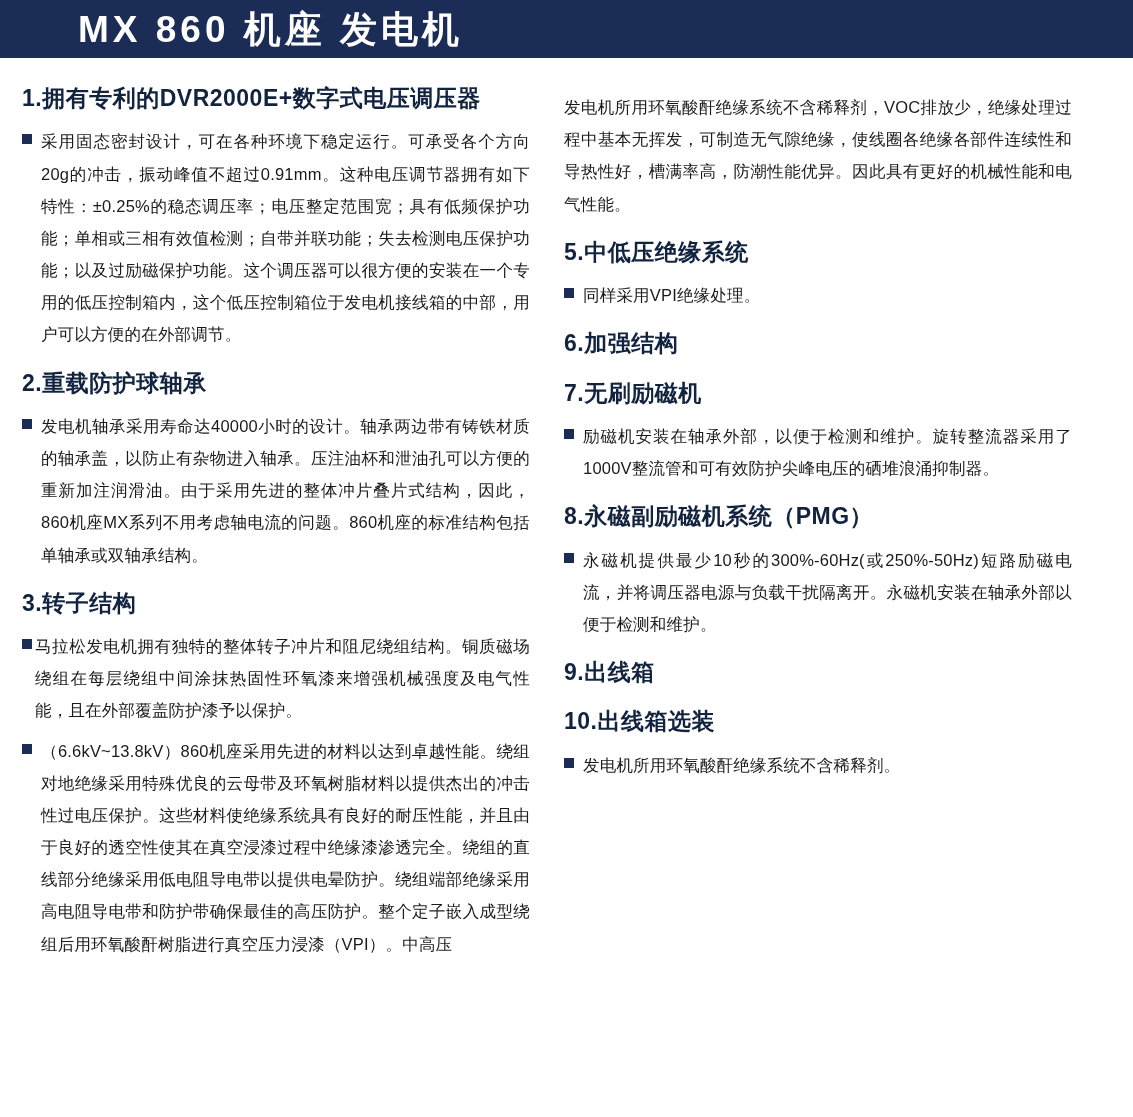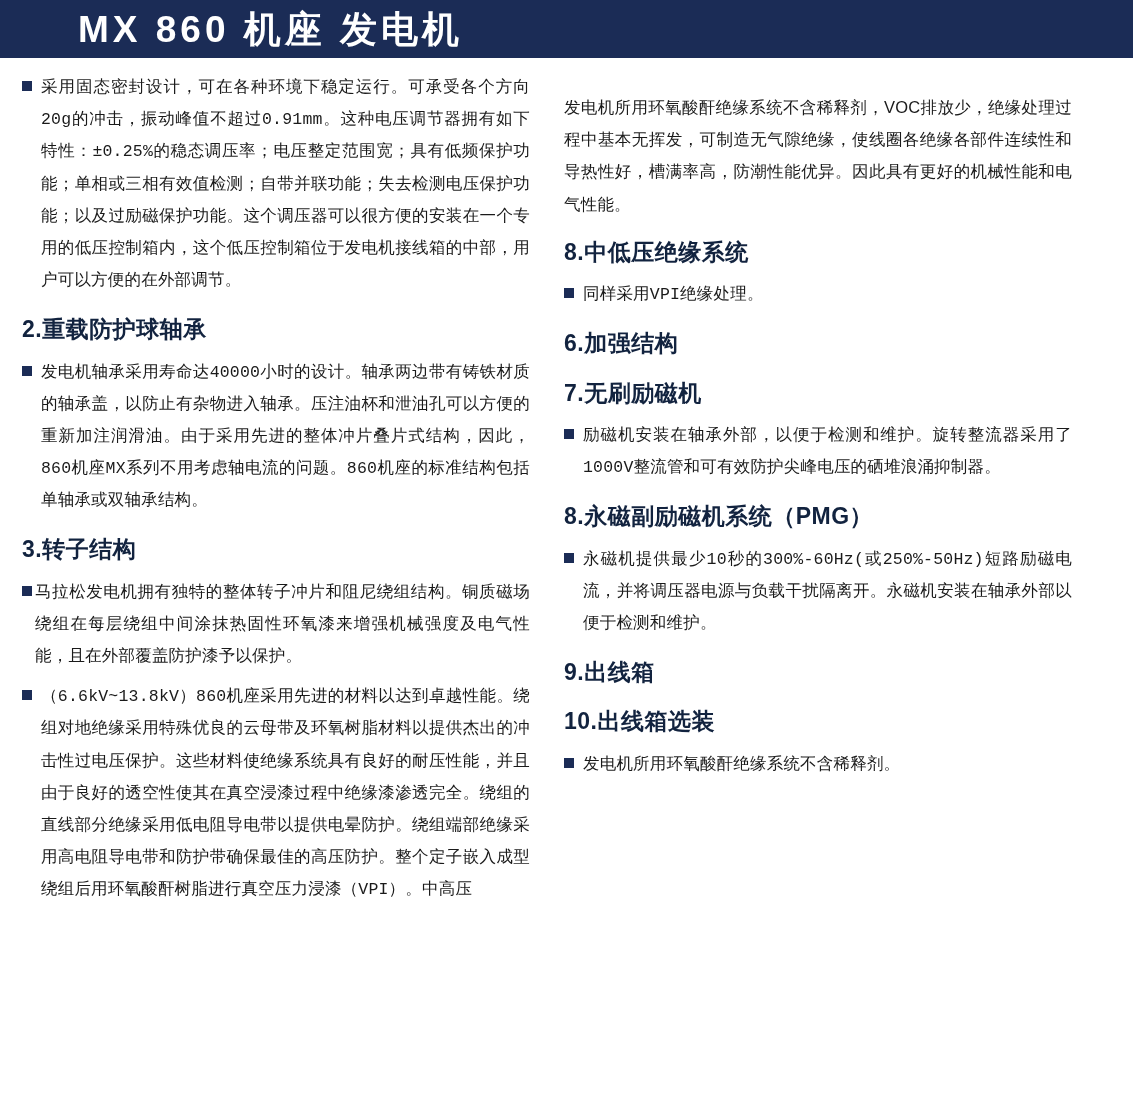--- a/index.html
+++ b/index.html
@@ -56,21 +56,20 @@
     line-height: 1.45;
     letter-spacing: 0.5px;
   }
   h2.section-title.first {
     margin-top: 10px;
   }
   .bullet-row {
     display: flex;
     align-items: flex-start;
     margin: 0 0 8px 0;
-    font-family: Liberation Mono, monospace;
   }
   .bullet-mark {
     flex: 0 0 auto;
     width: 10px;
     height: 10px;
     background: #1b2c56;
     margin-top: 9px;
     margin-right: 9px;
   }
   .bullet-mark.tight {
@@ -101,20 +100,21 @@
 <div class="page">
 
   <div class="header">
     <div class="header-title">MX 860 机座  发电机</div>
   </div>
 
   <div class="columns">
 
     <div class="col">
 
+      <h2 class="section-title first">1.拥有专利的DVR2000E+数字式电压调压器</h2>
       <div class="bullet-row">
         <span class="bullet-mark"></span>
         <span class="bullet-text">采用固态密封设计，可在各种环境下稳定运行。可承受各个方向20g的冲击，振动峰值不超过0.91mm。这种电压调节器拥有如下特性：±0.25%的稳态调压率；电压整定范围宽；具有低频保护功能；单相或三相有效值检测；自带并联功能；失去检测电压保护功能；以及过励磁保护功能。这个调压器可以很方便的安装在一个专用的低压控制箱内，这个低压控制箱位于发电机接线箱的中部，用户可以方便的在外部调节。</span>
       </div>
 
       <h2 class="section-title">2.重载防护球轴承</h2>
       <div class="bullet-row">
         <span class="bullet-mark"></span>
         <span class="bullet-text">发电机轴承采用寿命达40000小时的设计。轴承两边带有铸铁材质的轴承盖，以防止有杂物进入轴承。压注油杯和泄油孔可以方便的重新加注润滑油。由于采用先进的整体冲片叠片式结构，因此，860机座MX系列不用考虑轴电流的问题。860机座的标准结构包括单轴承或双轴承结构。</span>
       </div>
@@ -129,21 +129,21 @@
         <span class="bullet-mark"></span>
         <span class="bullet-text">（6.6kV~13.8kV）860机座采用先进的材料以达到卓越性能。绕组对地绝缘采用特殊优良的云母带及环氧树脂材料以提供杰出的冲击性过电压保护。这些材料使绝缘系统具有良好的耐压性能，并且由于良好的透空性使其在真空浸漆过程中绝缘漆渗透完全。绕组的直线部分绝缘采用低电阻导电带以提供电晕防护。绕组端部绝缘采用高电阻导电带和防护带确保最佳的高压防护。整个定子嵌入成型绕组后用环氧酸酐树脂进行真空压力浸漆（VPI）。中高压</span>
       </div>
 
     </div>
 
     <div class="col">
 
       <p class="para-text right-lead">发电机所用环氧酸酐绝缘系统不含稀释剂，VOC排放少，绝缘处理过程中基本无挥发，可制造无气隙绝缘，使线圈各绝缘各部件连续性和导热性好，槽满率高，防潮性能优异。因此具有更好的机械性能和电气性能。</p>
 
-      <h2 class="section-title">8.中低压绝缘系统</h2>
+      <h2 class="section-title">5.中低压绝缘系统</h2>
       <div class="bullet-row">
         <span class="bullet-mark"></span>
         <span class="bullet-text">同样采用VPI绝缘处理。</span>
       </div>
 
       <h2 class="section-title">6.加强结构</h2>
 
       <h2 class="section-title">7.无刷励磁机</h2>
       <div class="bullet-row">
         <span class="bullet-mark"></span>

